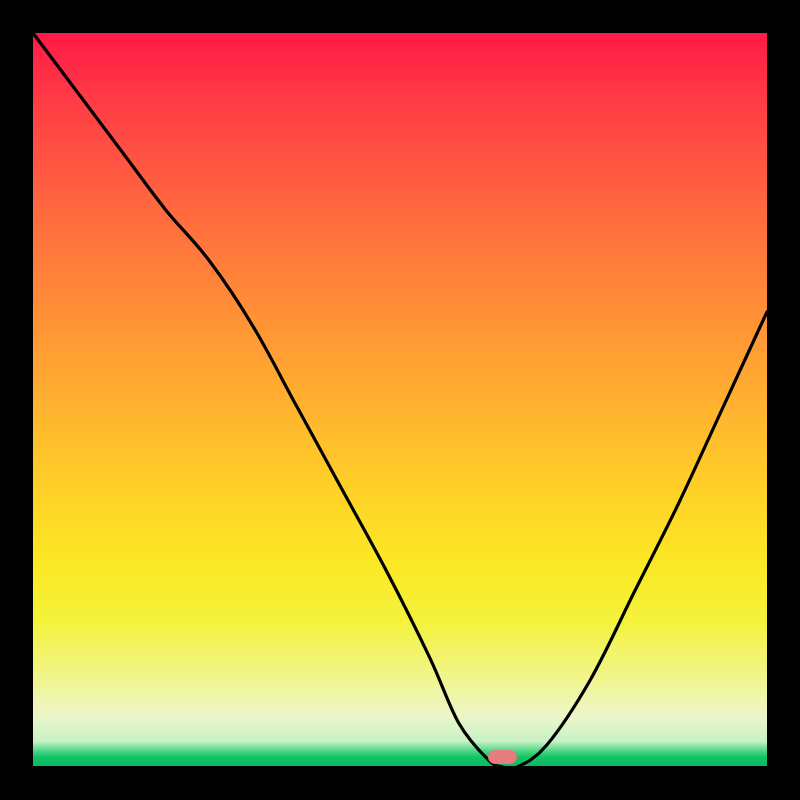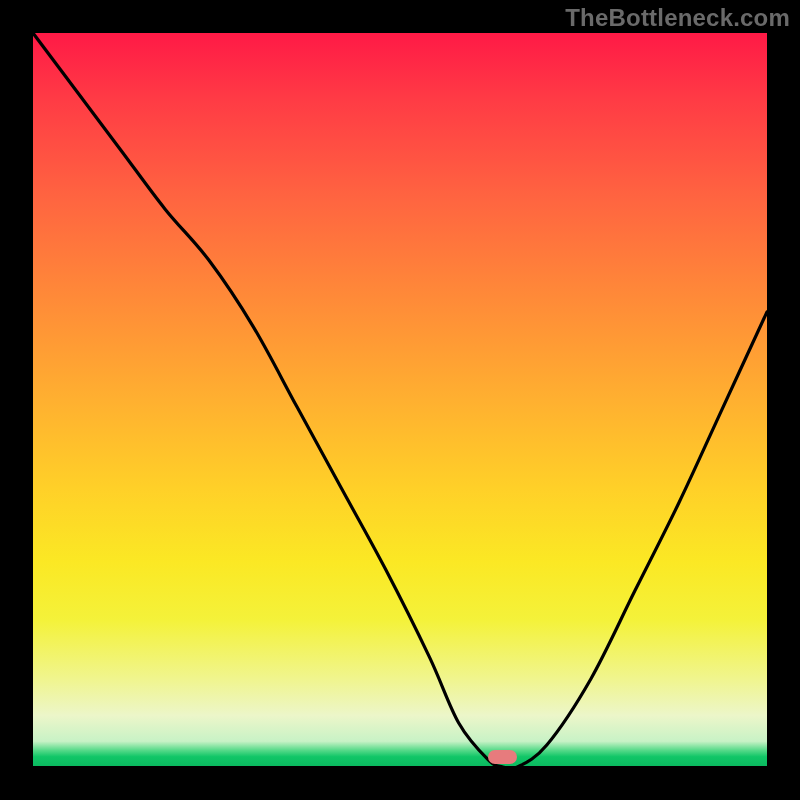--- a/index.html
+++ b/index.html
@@ -72,21 +72,20 @@
     position: absolute;
     background: #000;
     z-index: 12;
   }
 </style>
 </head>
 <body>
 
 <div class="frame">
 
-  <div class="watermark">TheBottleneck.com</div>
 
   <div class="plot">
 
     <svg class="curve" viewBox="0 0 734 734" preserveAspectRatio="none">
       <path id="curve-path" fill="none" stroke="#000" stroke-width="3.2" stroke-linecap="round" stroke-linejoin="round" d="M 0 0 C 7.34 9.78666666666667, 29.36 39.14666666666669, 44.04 58.72000000000003 C 58.72 78.29333333333336, 73.39999999999999 97.86666666666673, 88.08 117.44000000000005 C 102.76 137.01333333333338, 117.44 157.80999999999997, 132.12 176.15999999999997 C 146.8 194.50999999999996, 161.48 207.96666666666667, 176.16 227.54000000000002 C 190.84 247.11333333333337, 205.51999999999998 269.1333333333333, 220.2 293.6 C 234.88 318.0666666666667, 249.56 347.42666666666673, 264.24 374.34000000000003 C 278.92 401.25333333333333, 293.59999999999997 428.1666666666667, 308.28 455.08 C 322.96 481.9933333333333, 337.64 507.6833333333333, 352.32 535.8199999999999 C 367 563.9566666666666, 384.12666666666667 598.2099999999999, 396.36 623.9 C 408.59333333333336 649.59, 415.9333333333333 672.8333333333334, 425.71999999999997 689.96 C 435.50666666666666 707.0866666666667, 447.74 719.3199999999999, 455.08 726.66 C 462.41999999999996 734, 464.8666666666667 732.7766666666666, 469.76 734 C 474.6533333333333 735.2233333333334, 477.1 737.67, 484.44 734 C 491.78 730.33, 501.5666666666666 726.6600000000001, 513.8 711.98 C 526.0333333333333 697.3, 543.1600000000001 671.6099999999999, 557.84 645.92 C 572.52 620.23, 587.2 587.2, 601.88 557.84 C 616.56 528.48, 631.24 500.3433333333333, 645.92 469.76 C 660.5999999999999 439.1766666666667, 675.28 406.1466666666667, 689.9599999999999 374.34000000000003 C 704.6399999999999 342.53333333333336, 726.66 294.8233333333334, 734 278.92"></path>
     </svg>
 
     <div id="marker" class="marker" style="left: 455.08px; width: 29.36px; height: 14px; bottom: 3px;"></div>
 
     <div class="axis-line" style="left:0; bottom:-2px; width:734px; height:3px;"></div>

